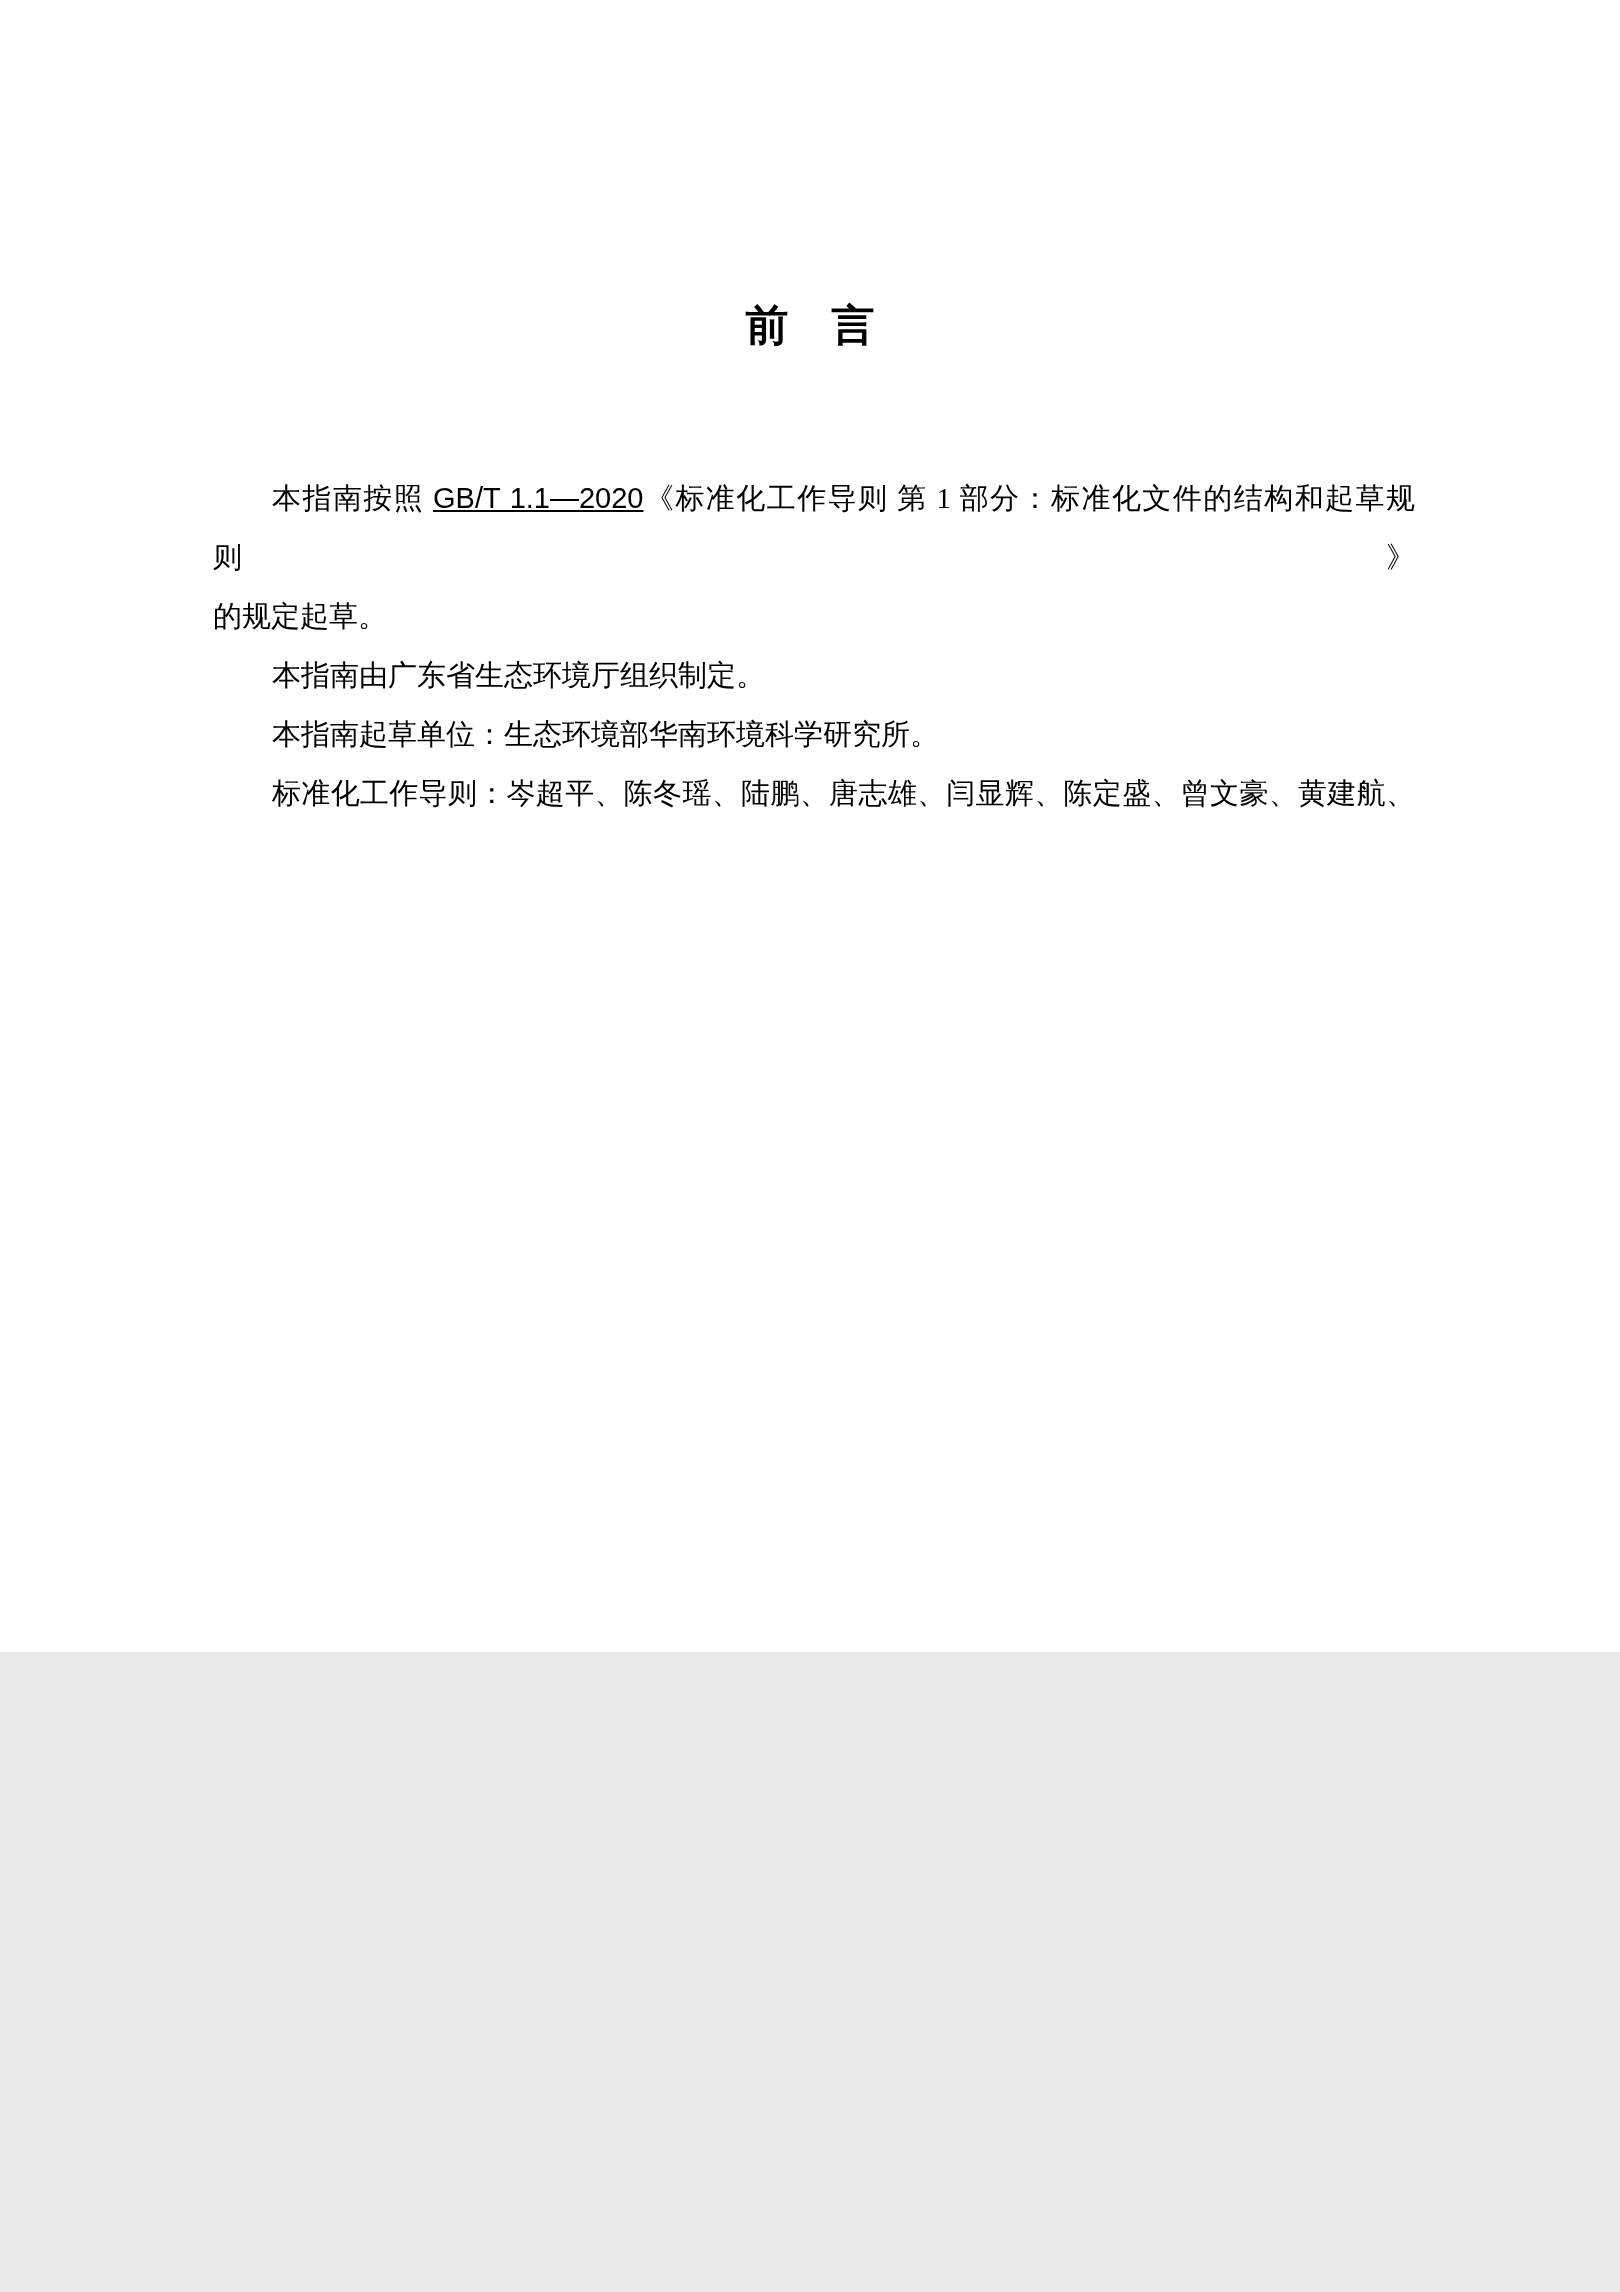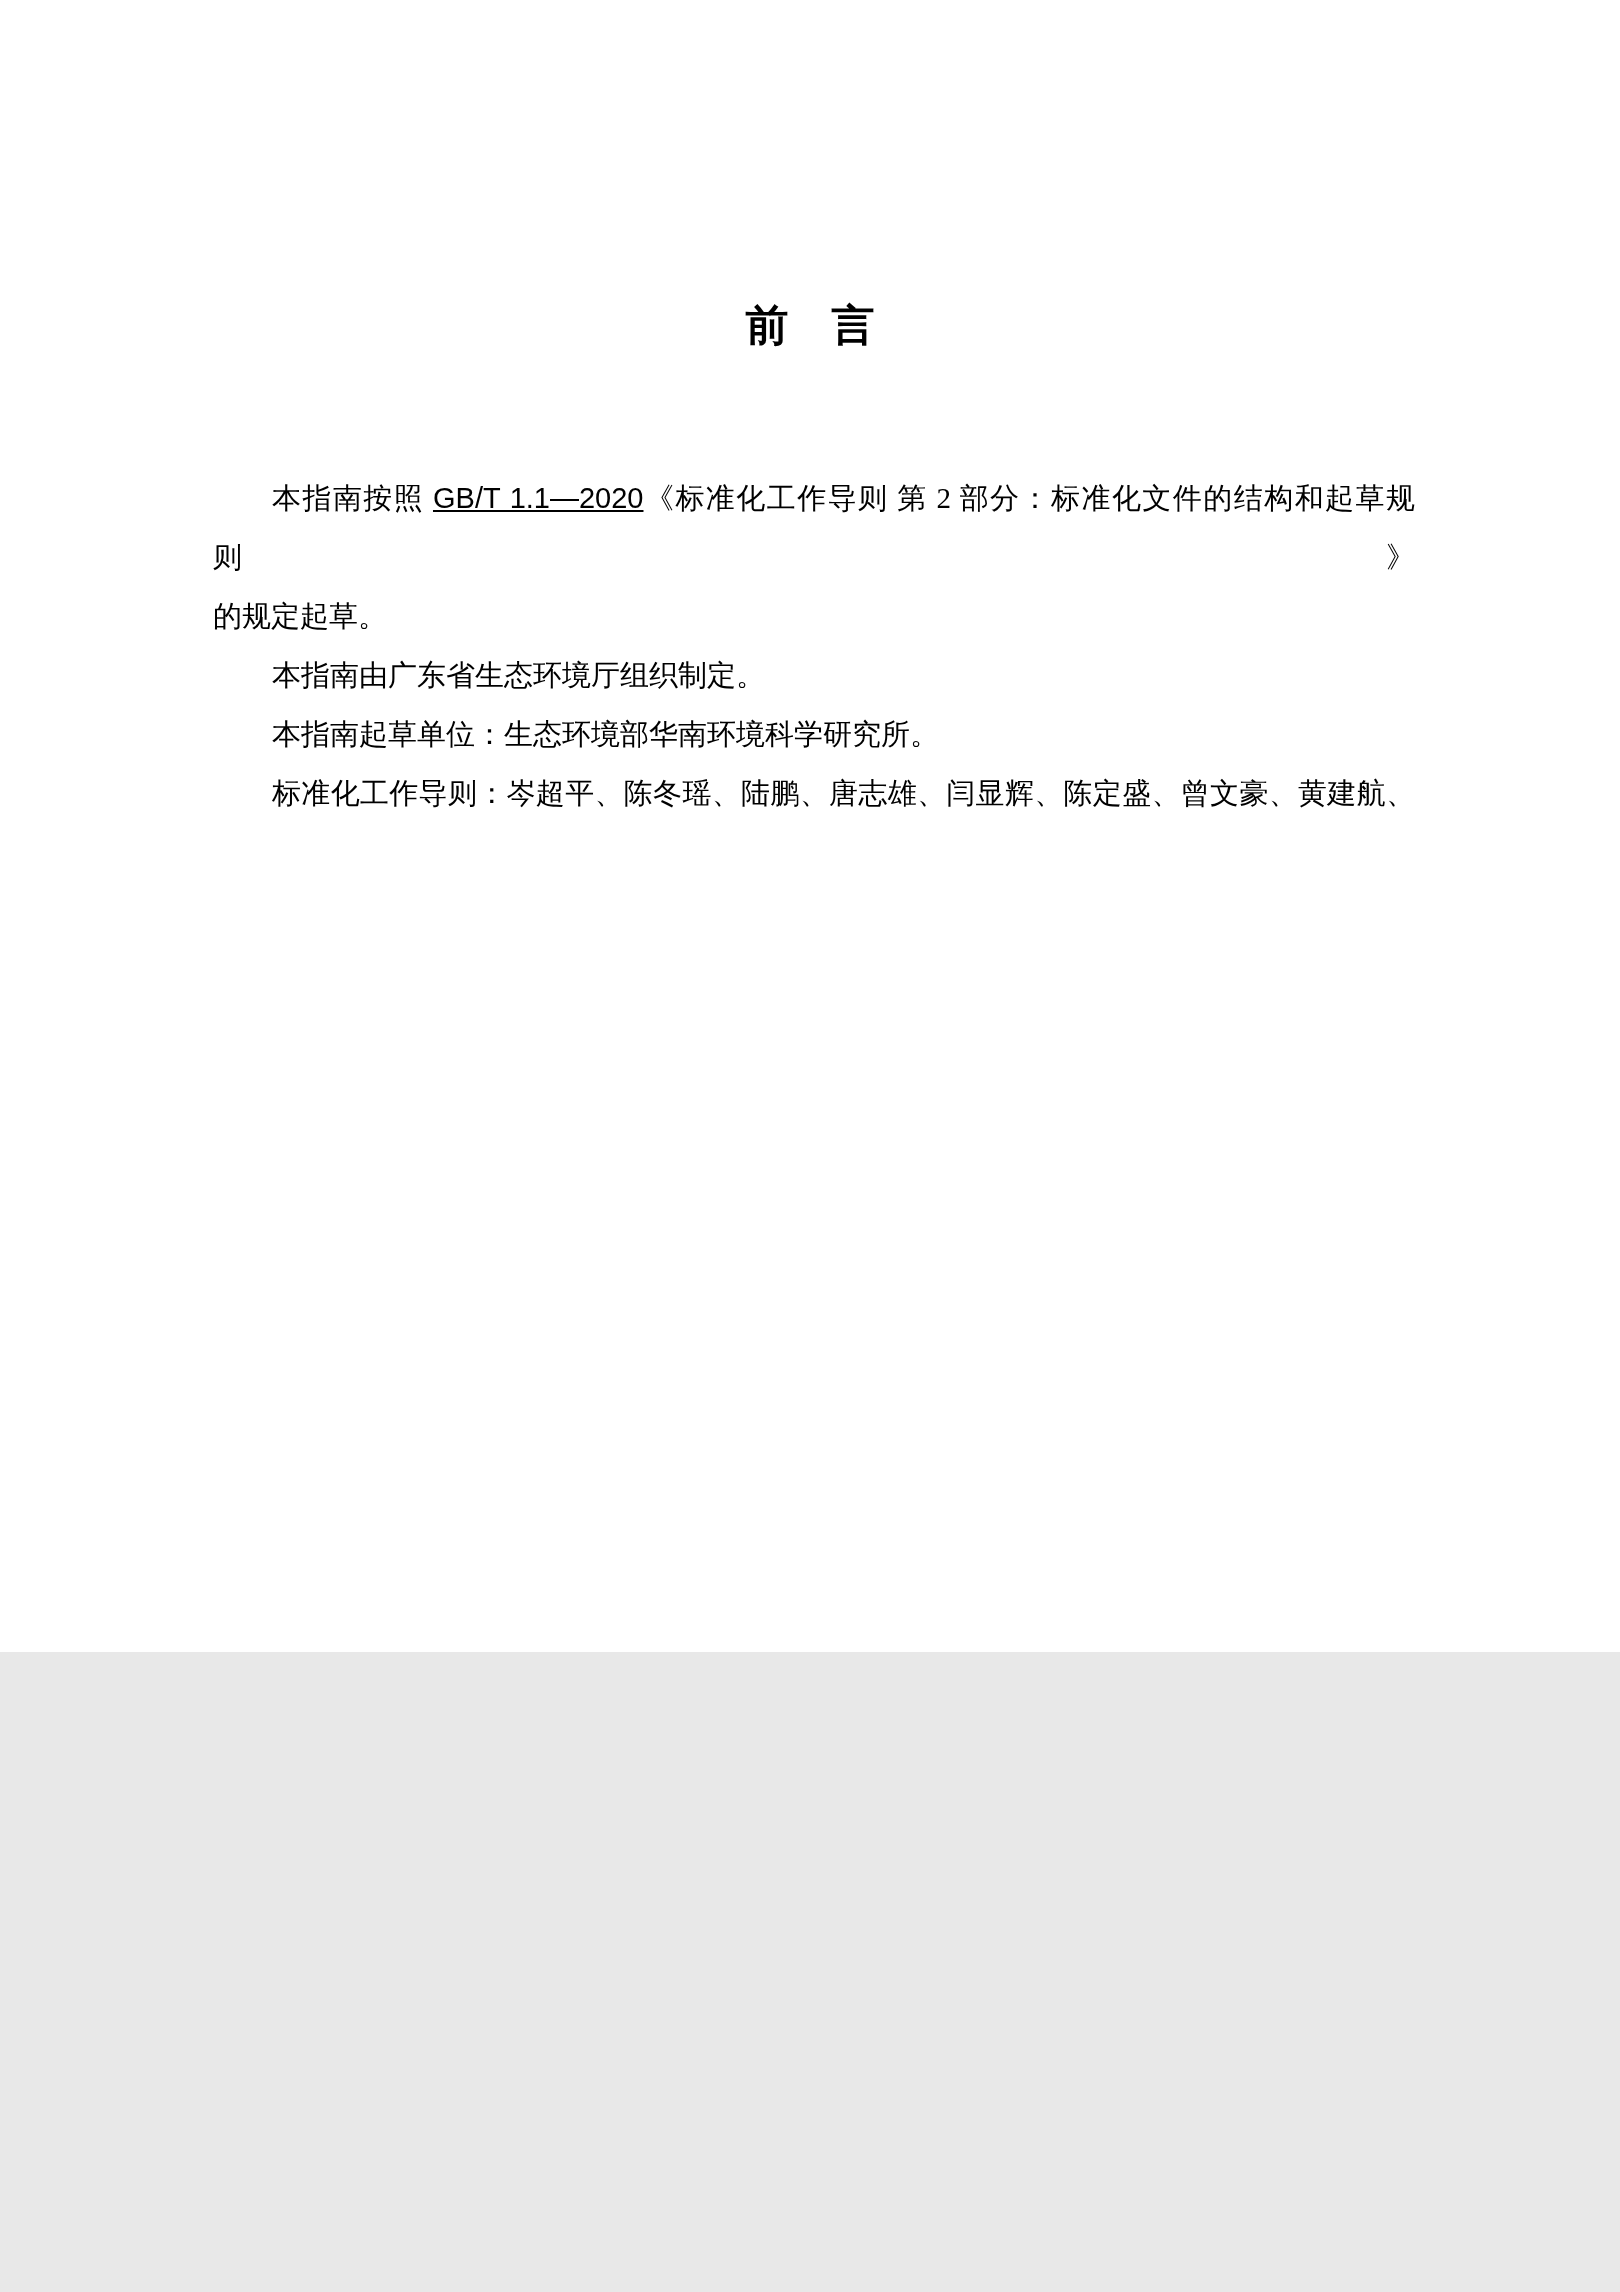--- a/index.html
+++ b/index.html
@@ -67,21 +67,21 @@
 </head>
 <body>
 
 <div class="page">
 
   <div class="doc-title">前　言</div>
 
   <div class="doc-body">
 
     <div class="line fill indent">
-      <span>本指南按照 </span><span class="latin">GB/T 1.1—2020</span><span>《标准化工作导则 第 2 部分：标准化文件的结构和起草规则》</span>
+      <span>本指南按照 </span><span class="latin">GB/T 1.1—2020</span><span>《标准化工作导则 第 1 部分：标准化文件的结构和起草规则》</span>
     </div>
 
     <div class="line">的规定起草。</div>
 
     <div class="line indent">本指南由广东省生态环境厅组织制定。</div>
 
     <div class="line indent">本指南起草单位：生态环境部华南环境科学研究所。</div>
 
     <div class="line fill indent">标准化工作导则：岑超平、陈冬瑶、陆鹏、唐志雄、闫显辉、陈定盛、曾文豪、黄建航、</div>
 

